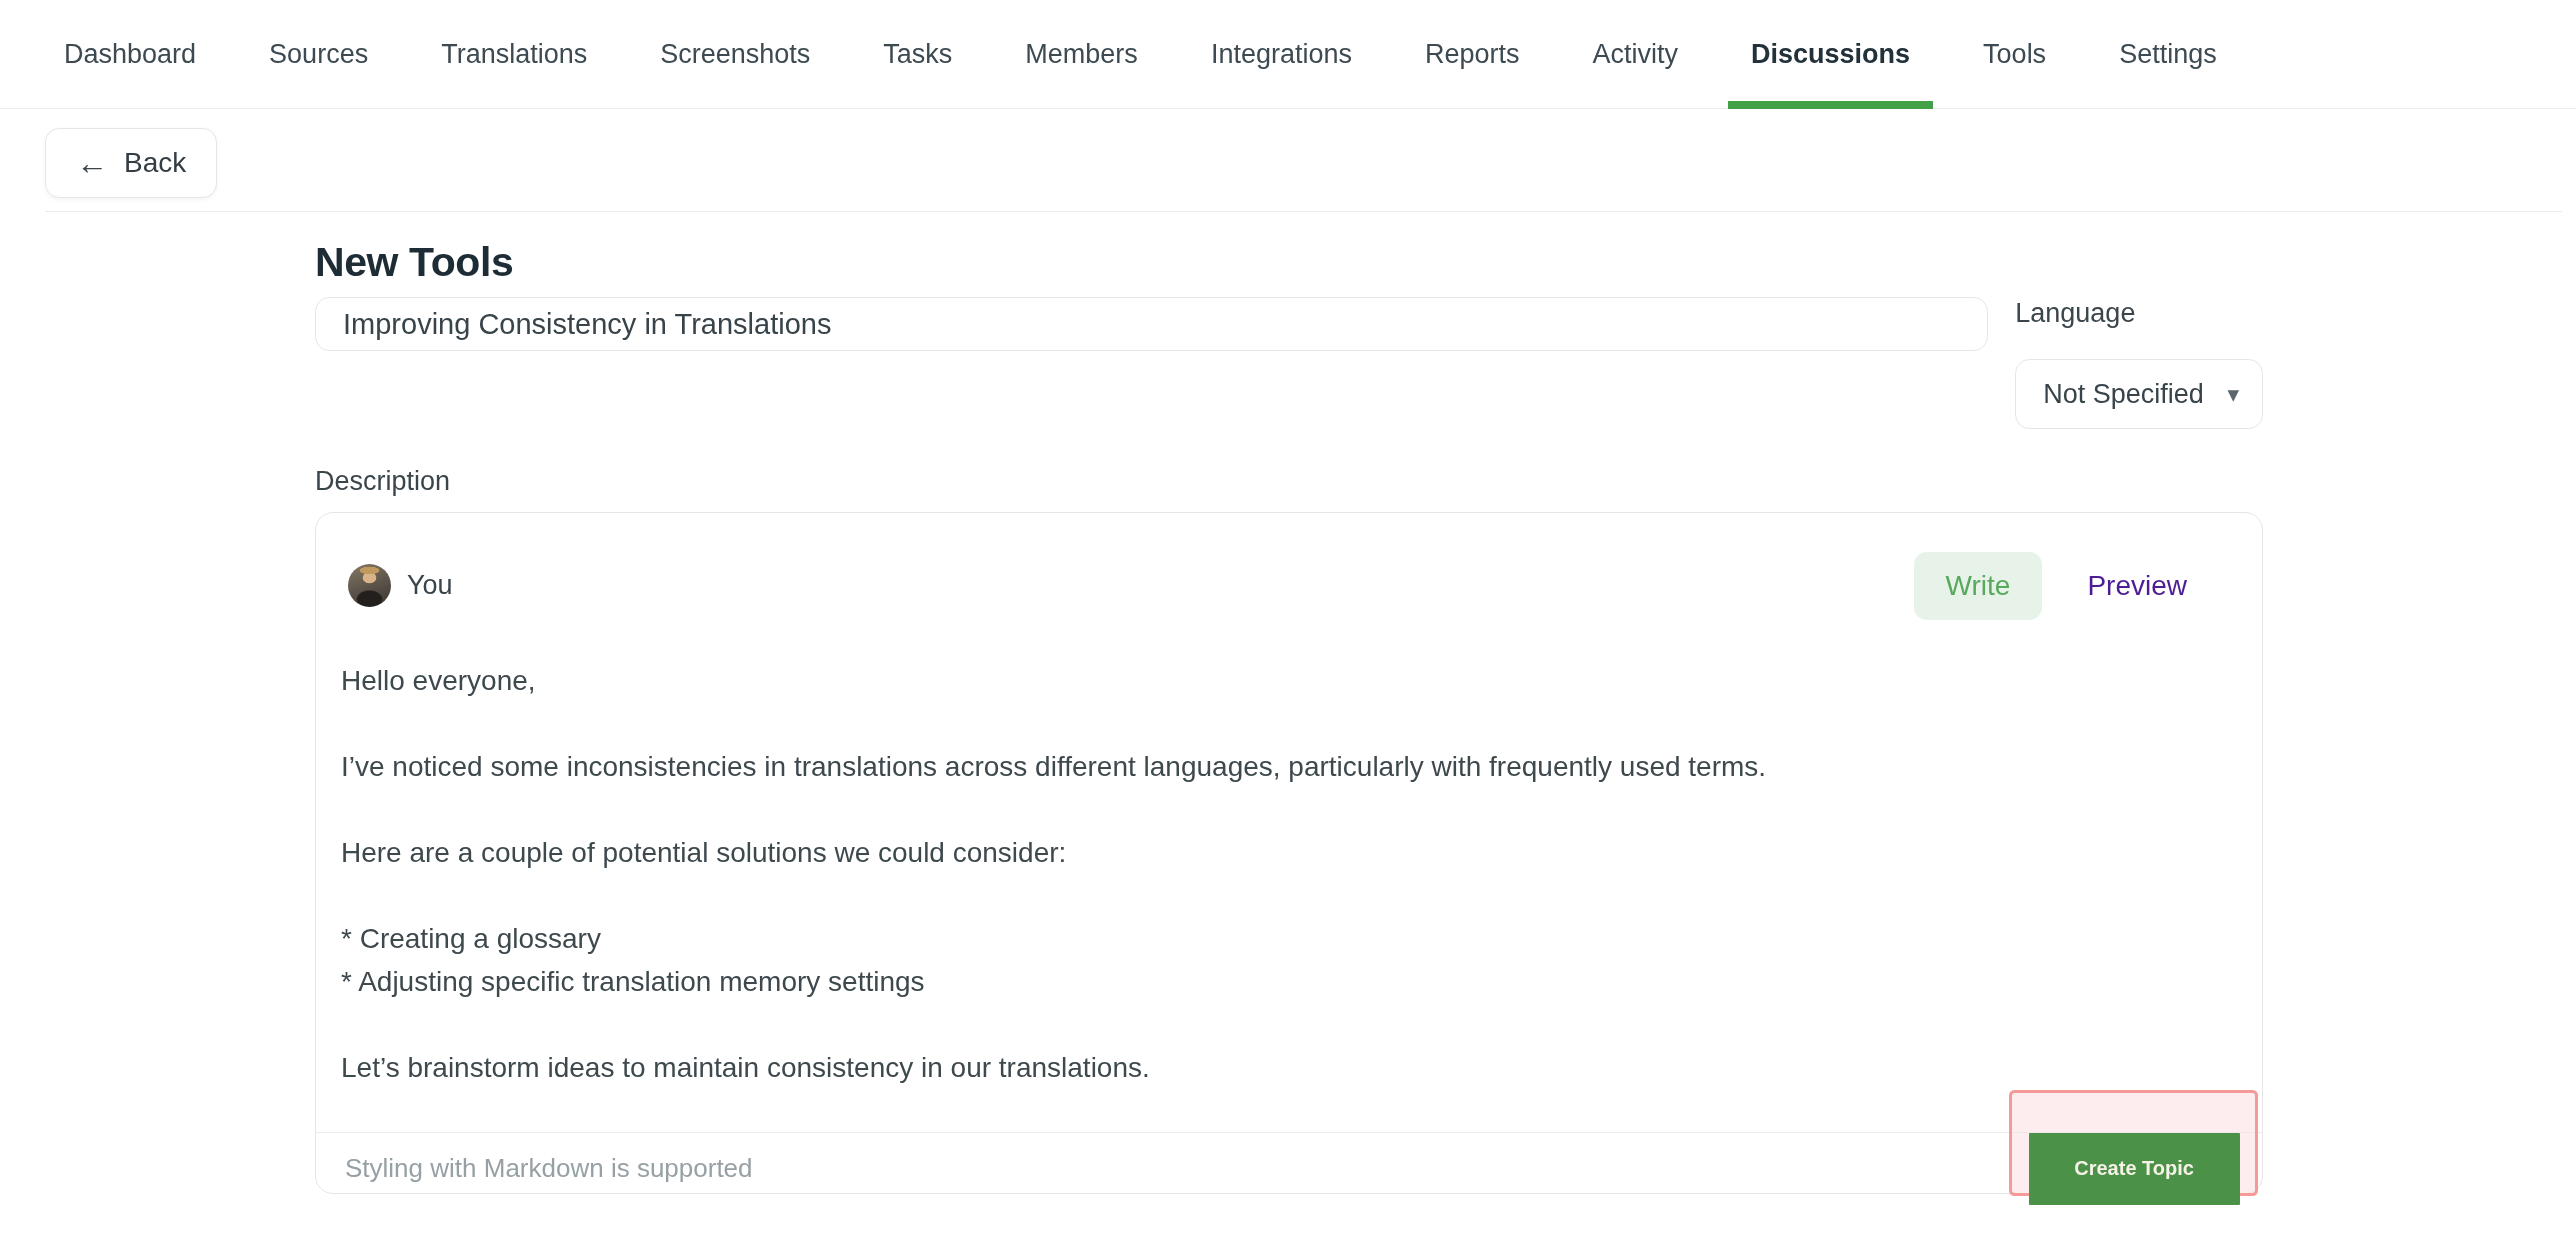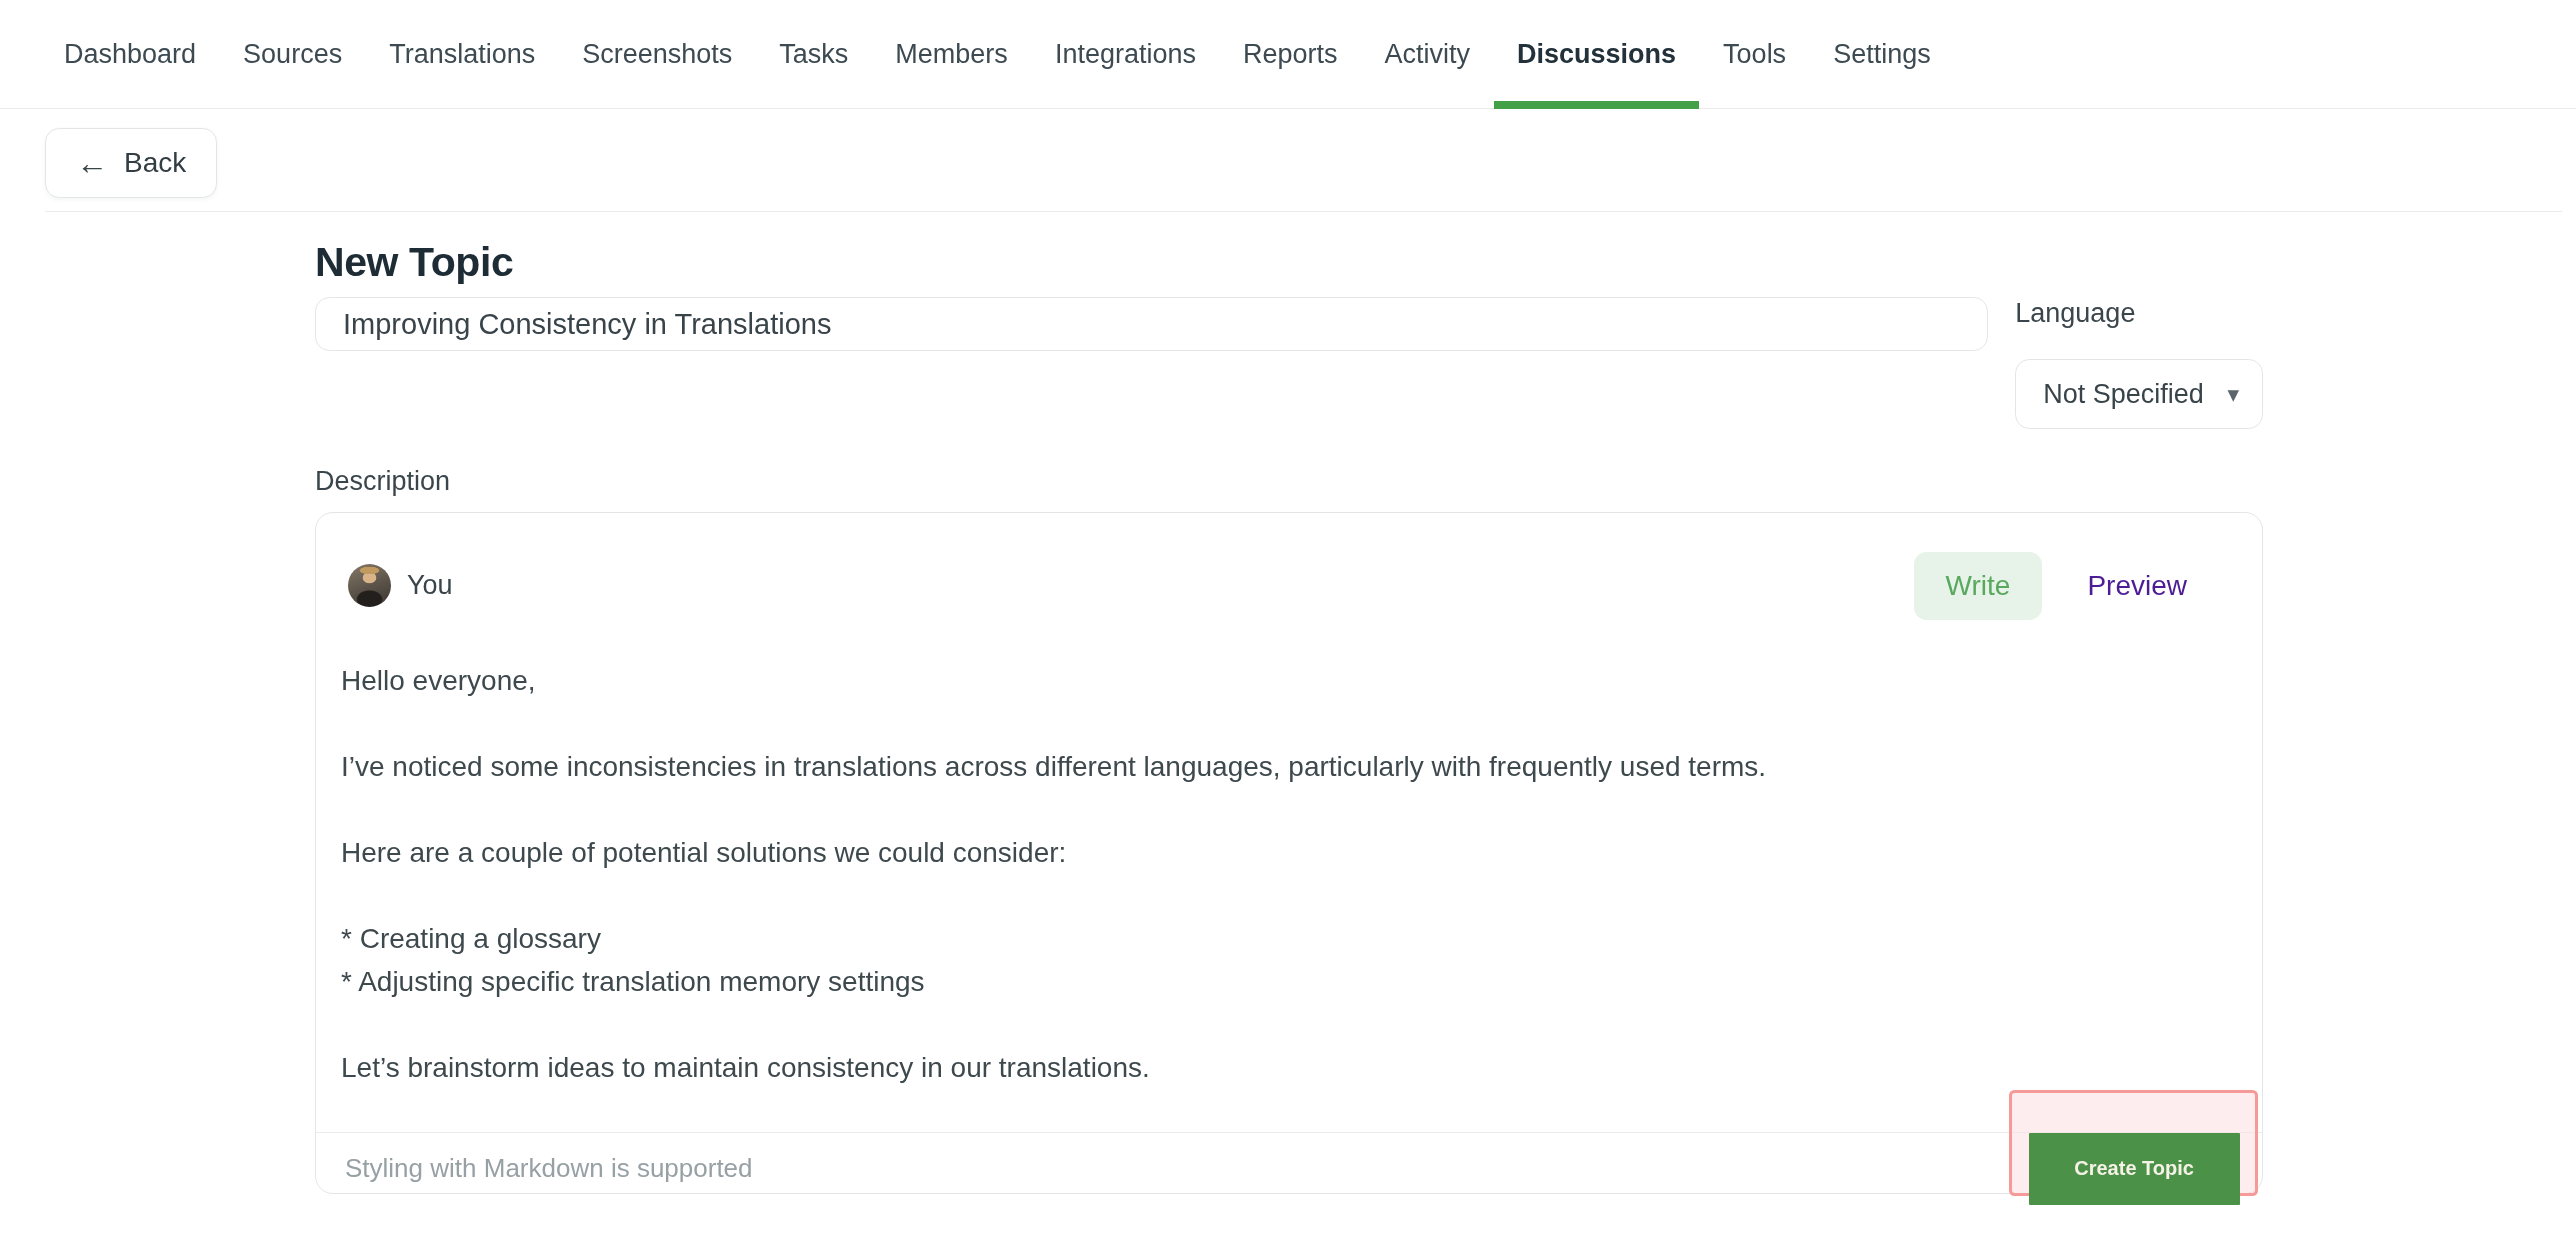--- a/index.html
+++ b/index.html
@@ -88,21 +88,21 @@
             font-family:"Liberation Sans",sans-serif;}
 
   .annotation-box{position:absolute;right:3.6px;bottom:-3.6px;width:249px;height:106px;
             border:3.6px solid var(--annotation-border);background:var(--annotation-bg);
             border-radius:5.4px;z-index:2;pointer-events:none;}
 </style>
 </head>
 <body>
 
 <nav class="topnav">
-  <div style="display:flex;gap:47px;height:100%;align-items:center;">
+  <div style="display:flex;gap:73px;height:100%;align-items:center;">
       <div class="nav-item">Dashboard</div>
       <div class="nav-item">Sources</div>
       <div class="nav-item">Translations</div>
       <div class="nav-item">Screenshots</div>
       <div class="nav-item">Tasks</div>
       <div class="nav-item">Members</div>
       <div class="nav-item">Integrations</div>
       <div class="nav-item">Reports</div>
       <div class="nav-item">Activity</div>
       <div class="nav-item active">Discussions</div>
@@ -113,21 +113,21 @@
 
 <div class="back-row">
   <button class="back-btn">
     <span class="back-arrow">←</span>
     <span>Back</span>
   </button>
 </div>
 <hr class="divider2">
 
 <main class="content">
-  <h1 class="page-title">New Topic</h1>
+  <h1 class="page-title">New Tools</h1>
 
   <div class="form-row">
     <div class="name-col">
       <input class="text-input" type="text" value="Improving Consistency in Translations" style="">
     </div>
     <div class="lang-col">
       <label class="field-label">Language</label>
       <div class="select-btn">
         <span class="select-value">Not Specified</span>
         <span class="select-caret">▾</span>

